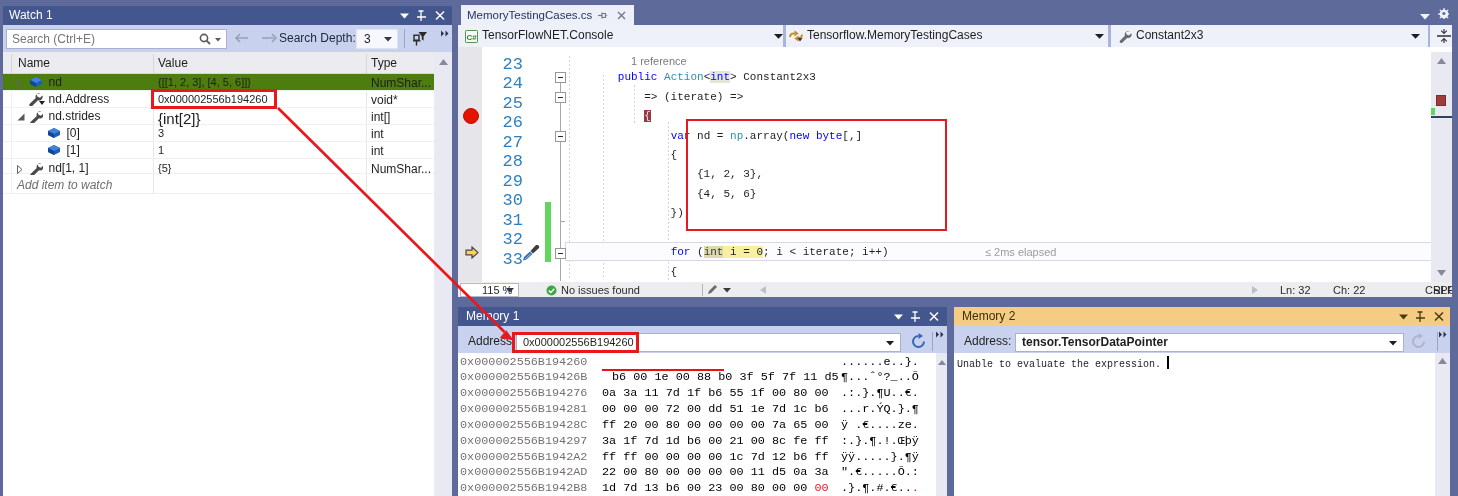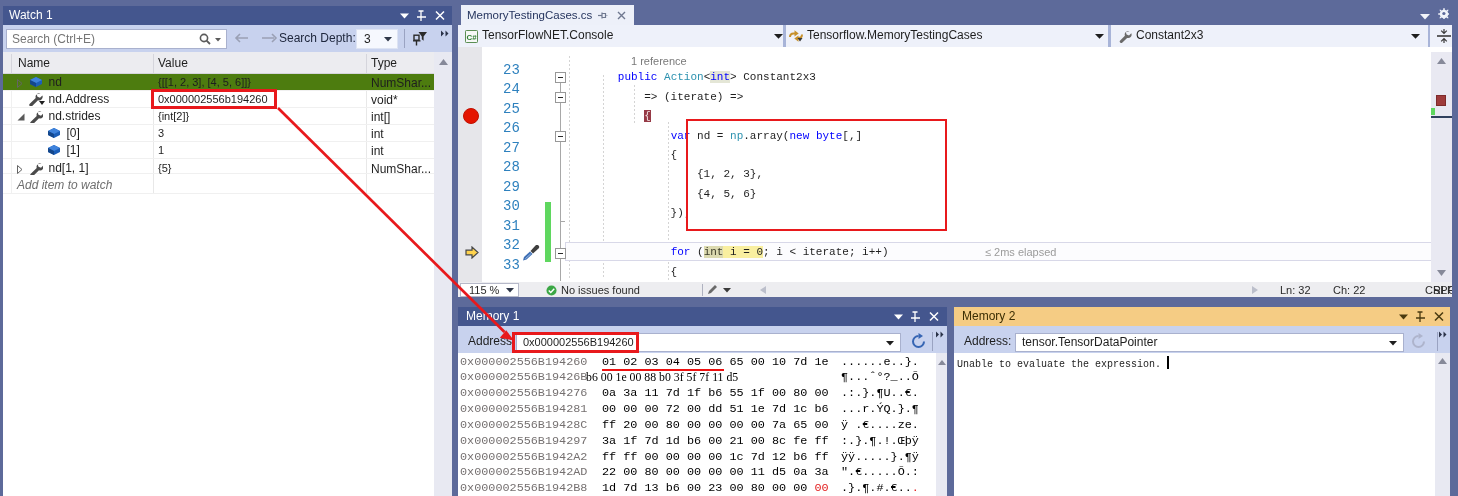--- a/index.html
+++ b/index.html
@@ -101,21 +101,21 @@
         <div class="abs" style="left:0;top:34.2px;width:431px;height:17.1px;border-bottom:1px solid #F0F0F0;">
           <svg class="abs" style="left:14px;top:5px;" width="8" height="8" viewBox="0 0 8 8">
             <path d="M7.5 0.5 V7.5 H0.5 z" fill="#595959"></path>
           </svg>
           <span class="abs" style="left:26px;top:2px;">
             <svg width="14" height="13" viewBox="0 0 14 13">
               <path d="M12.5 1.5 a3.6 3.6 0 0 0 -4.8 4.4 L1.8 11.8 a1.6 1.6 0 0 0 2.3 2.3 L10 8.2 a3.6 3.6 0 0 0 4.4 -4.8 L12 5.8 l-2.5 -1 -0.9 -2.5 z" fill="#4A4A4A"></path>
             </svg>
           </span>
           <div class="abs" style="left:45.5px;top:1px;">nd.strides</div>
-          <div class="abs" style="left:155px;top:2px;font-size:11px;">{int[2]}</div>
+          <div class="abs" style="left:155px;top:2px;font-size:15px;">{int[2]}</div>
           <div class="abs" style="left:368px;top:2px;">int[]</div>
         </div>
         <div class="abs" style="left:0;top:51.3px;width:431px;height:17.1px;border-bottom:1px solid #F0F0F0;">
           <span class="abs" style="left:44px;top:2px;">
             <svg width="14" height="12" viewBox="0 0 14 12">
               <path d="M1 4 L7 1 L13 4 L13 8 L7 11 L1 8 z" fill="#1B5EB8"></path>
               <path d="M1 4 L7 7 L13 4 L7 1 z" fill="#3F83DC"></path>
               <path d="M7 7 v4 L1 8 V4 z" fill="#14478C"></path>
             </svg>
           </span>
@@ -235,21 +235,21 @@
     <div class="abs guide" style="left:210px; top:70px; height:158px;"></div>
 
     <div class="abs" style="left:102px; top:31px; width:1px; height:198px; background:#A8A8A8;"></div>
     <div class="abs" style="left:102px; top:169px; width:5px; height:1px; background:#A8A8A8;"></div>
 
     <div class="abs" style="left:87px; top:150px; width:6px; height:60px; background:#5FD75F;"></div>
 
     <div class="abs" style="left:107px; top:190px; width:1325px; height:19px; background:#FCFCFE; border:1px solid #D8D8E8; border-right:none;"></div>
 
     <div id="lnums" class="abs mono" style="left:42px; top:0; width:23px; text-align:right; font-size:13.8px; line-height:19.45px; color:#2E81BE;">
-        <pre class="mono" style="margin-top:9px;font-size:14px;line-height:19.45px;text-align:center;">23
+        <pre class="mono" style="margin-top:3px;font-size:17px;line-height:19.45px;">23
 24
 25
 26
 27
 28
 29
 30
 31
 32
 33
@@ -297,21 +297,21 @@
       </svg>
     <svg class="abs" style="left:6px; top:218px;" width="9" height="6" viewBox="0 0 9 6">
         <path d="M4.5 6 L9 0 H0 z" fill="#868999"></path>
       </svg>
     <div class="abs" style="left:5px; top:43px; width:10px; height:11px; background:#9E3B3B; border:1px solid #7E2B2B;"></div>
     <div class="abs" style="left:0px; top:56px; width:4px; height:7px; background:#5FD75F;"></div>
     <div class="abs" style="left:0px; top:64px; width:21px; height:2px; background:#30415E;"></div>
   </div>
 
   <div class="abs" style="left:0; top:282px; width:994px; height:15px; background:#EDEDF0; font-size:11px; color:#2A2A2A;">
-    <div class="abs white" style="left:2px; top:0.5px; width:59px; height:14px; border:1px solid #B6B9C9; line-height:12.5px; padding-left:8px;">115 %
+    <div class="abs white" style="left:2px; top:0.5px; width:59px; height:14px; border:1px solid #B6B9C9; line-height:12.5px; padding-left:21px;">115 %
       <svg class="abs" style="right:4px; top:4.5px;" width="8" height="5" viewBox="0 0 8 5">
           <path d="M0 0 l4 4.4 4 -4.4 z" fill="#2F3748"></path>
         </svg>
     </div>
     <svg class="abs" style="left:88px; top:2.5px;" width="11" height="11" viewBox="0 0 12 12">
         <circle cx="6" cy="6" r="5.5" fill="#3BA745"></circle>
         <path d="M3 6 l2.2 2.2 L9 4" stroke="#fff" stroke-width="1.5" fill="none"></path>
       </svg>
     <div class="abs" style="left:103px; top:2px;">No issues found</div>
     <div class="abs" style="left:244px; top:1.5px; width:1px; height:12px; background:#AFB2C0;"></div>
@@ -352,22 +352,22 @@
     <svg class="abs" style="left:452px; top:7.5px;" width="17" height="17" viewBox="0 0 17 17">
       <path d="M14 8.5 A5.5 5.5 0 1 1 8.5 3" fill="none" stroke="#3665B3" stroke-width="2"></path>
       <path d="M8.5 0 l0 6 4.5 -3 z" fill="#3665B3"></path>
     </svg>
     <div class="abs" style="left:474px; top:6px; width:1px; height:19px; background:#9AA3C2;"></div>
     <svg class="abs" style="right:2px; top:5px;" width="10" height="7" viewBox="0 0 10 7">
         <path d="M1 0.5 l3 3 -3 3 z M5.5 0.5 l3 3 -3 3 z" fill="#2A3248"></path>
       </svg>
   </div>
   <div class="abs white mono" id="hexarea" style="left:0; top:45.5px; width:478px; height:143.5px; font-size:11.8px;">
-      <div class="abs" style="left:0;top:2.00px;width:478px;height:15.85px;white-space:pre;"><span class="abs" style="left:2px;color:#757070;">0x000002556B194260</span><span class="abs" style="left:144px;color:#000;">01 02 03 04 05 06 65 00 10 7d 1e</span><span class="abs" style="left:383px;color:#000;">......e..}.</span></div>
-      <div class="abs" style="left:0;top:17.85px;width:478px;height:15.85px;white-space:pre;"><span class="abs" style="left:2px;color:#757070;">0x000002556B19426B</span><span class="abs" style="left:128px;color:#000;font-family:Liberation Serif, serif;">b6 00 1e 00 88 b0 3f 5f 7f 11 d5</span><span class="abs" style="left:383px;color:#000;">¶...ˆ°?_..Õ</span></div>
+      <div class="abs" style="left:0;top:2.00px;width:478px;height:15.85px;white-space:pre;"><span class="abs" style="left:2px;color:#757070;">0x000002556B194260</span><span class="abs" style="left:383px;color:#000;">......e..}.</span></div>
+      <div class="abs" style="left:0;top:17.85px;width:478px;height:15.85px;white-space:pre;"><span class="abs" style="left:2px;color:#757070;">0x000002556B19426B</span><span class="abs" style="left:154px;color:#000;">b6 00 1e 00 88 b0 3f 5f 7f 11 d5</span><span class="abs" style="left:383px;color:#000;">¶...ˆ°?_..Õ</span></div>
       <div class="abs" style="left:0;top:33.70px;width:478px;height:15.85px;white-space:pre;"><span class="abs" style="left:2px;color:#757070;">0x000002556B194276</span><span class="abs" style="left:144px;color:#000;">0a 3a 11 7d 1f b6 55 1f 00 80 00</span><span class="abs" style="left:383px;color:#000;">.:.}.¶U..€.</span></div>
       <div class="abs" style="left:0;top:49.55px;width:478px;height:15.85px;white-space:pre;"><span class="abs" style="left:2px;color:#757070;">0x000002556B194281</span><span class="abs" style="left:144px;color:#000;">00 00 00 72 00 dd 51 1e 7d 1c b6</span><span class="abs" style="left:383px;color:#000;">...r.ÝQ.}.¶</span></div>
       <div class="abs" style="left:0;top:65.40px;width:478px;height:15.85px;white-space:pre;"><span class="abs" style="left:2px;color:#757070;">0x000002556B19428C</span><span class="abs" style="left:144px;color:#000;">ff 20 00 80 00 00 00 00 7a 65 00</span><span class="abs" style="left:383px;color:#000;">ÿ .€....ze.</span></div>
       <div class="abs" style="left:0;top:81.25px;width:478px;height:15.85px;white-space:pre;"><span class="abs" style="left:2px;color:#757070;">0x000002556B194297</span><span class="abs" style="left:144px;color:#000;">3a 1f 7d 1d b6 00 21 00 8c fe ff</span><span class="abs" style="left:383px;color:#000;">:.}.¶.!.Œþÿ</span></div>
       <div class="abs" style="left:0;top:97.10px;width:478px;height:15.85px;white-space:pre;"><span class="abs" style="left:2px;color:#757070;">0x000002556B1942A2</span><span class="abs" style="left:144px;color:#000;">ff ff 00 00 00 00 1c 7d 12 b6 ff</span><span class="abs" style="left:383px;color:#000;">ÿÿ.....}.¶ÿ</span></div>
       <div class="abs" style="left:0;top:112.95px;width:478px;height:15.85px;white-space:pre;"><span class="abs" style="left:2px;color:#757070;">0x000002556B1942AD</span><span class="abs" style="left:144px;color:#000;">22 00 80 00 00 00 00 11 d5 0a 3a</span><span class="abs" style="left:383px;color:#000;">".€.....Õ.:</span></div>
       <div class="abs" style="left:0;top:128.80px;width:478px;height:15.85px;white-space:pre;"><span class="abs" style="left:2px;color:#757070;">0x000002556B1942B8</span><span class="abs" style="left:144px;color:#000;">1d 7d 13 b6 00 23 00 80 00 00 <span style="color:#E31E1E">00</span></span><span class="abs" style="left:383px;color:#000;">.}.¶.#.€..<span style="color:#E31E1E">.</span></span></div>
     </div>
   <div class="abs" style="left:478px; top:45.5px; width:11px; height:143.5px; background:#E8E9F2;">
     <svg class="abs" style="left:1.5px; top:7px;" width="8" height="5" viewBox="0 0 8 5">
@@ -381,21 +381,21 @@
     <svg class="abs" style="right:5px; top:4px;" width="47" height="12" viewBox="0 0 47 12">
       <path d="M1 3.5 l4.5 5 4.5 -5 z" fill="#4A3A10"></path>
       <g stroke="#4A3A10" stroke-width="1.3" fill="none">
           <path d="M19.5 1 h5 M22 1 v6 M18 7 h9 M22 7 v4"></path>
         </g>
       <path d="M37 1.5 l8 8 M45 1.5 l-8 8" stroke="#4A3A10" stroke-width="1.5"></path>
     </svg>
   </div>
   <div class="abs tbar" style="left:0; top:18.5px; width:496px; height:27px;">
     <div class="abs" style="left:10px; top:8.5px;">Address:</div>
-    <div class="abs white" style="left:61px; top:7px; width:389px; height:19px; border:1px solid #A9B1CE; line-height:17px; padding-left:6px;">tensor.TensorDataPointer
+    <div class="abs white" style="left:61px; top:7px; width:389px; height:19px; border:1px solid #A9B1CE; line-height:17px; padding-left:6px;font-weight:bold;">tensor.TensorDataPointer
       <svg class="abs" style="right:6px; top:7px;" width="8" height="5" viewBox="0 0 8 5">
           <path d="M0 0 l4 4.4 4 -4.4 z" fill="#1E1E1E"></path>
         </svg>
     </div>
     <svg class="abs" style="left:456px; top:7.5px;" width="17" height="17" viewBox="0 0 17 17">
       <path d="M14 8.5 A5.5 5.5 0 1 1 8.5 3" fill="none" stroke="#AEB4CC" stroke-width="2"></path>
       <path d="M8.5 0 l0 6 4.5 -3 z" fill="#AEB4CC"></path>
     </svg>
     <div class="abs" style="left:483px; top:6px; width:1px; height:19px; background:#9AA3C2;"></div>
     <svg class="abs" style="right:2px; top:5px;" width="10" height="7" viewBox="0 0 10 7">

